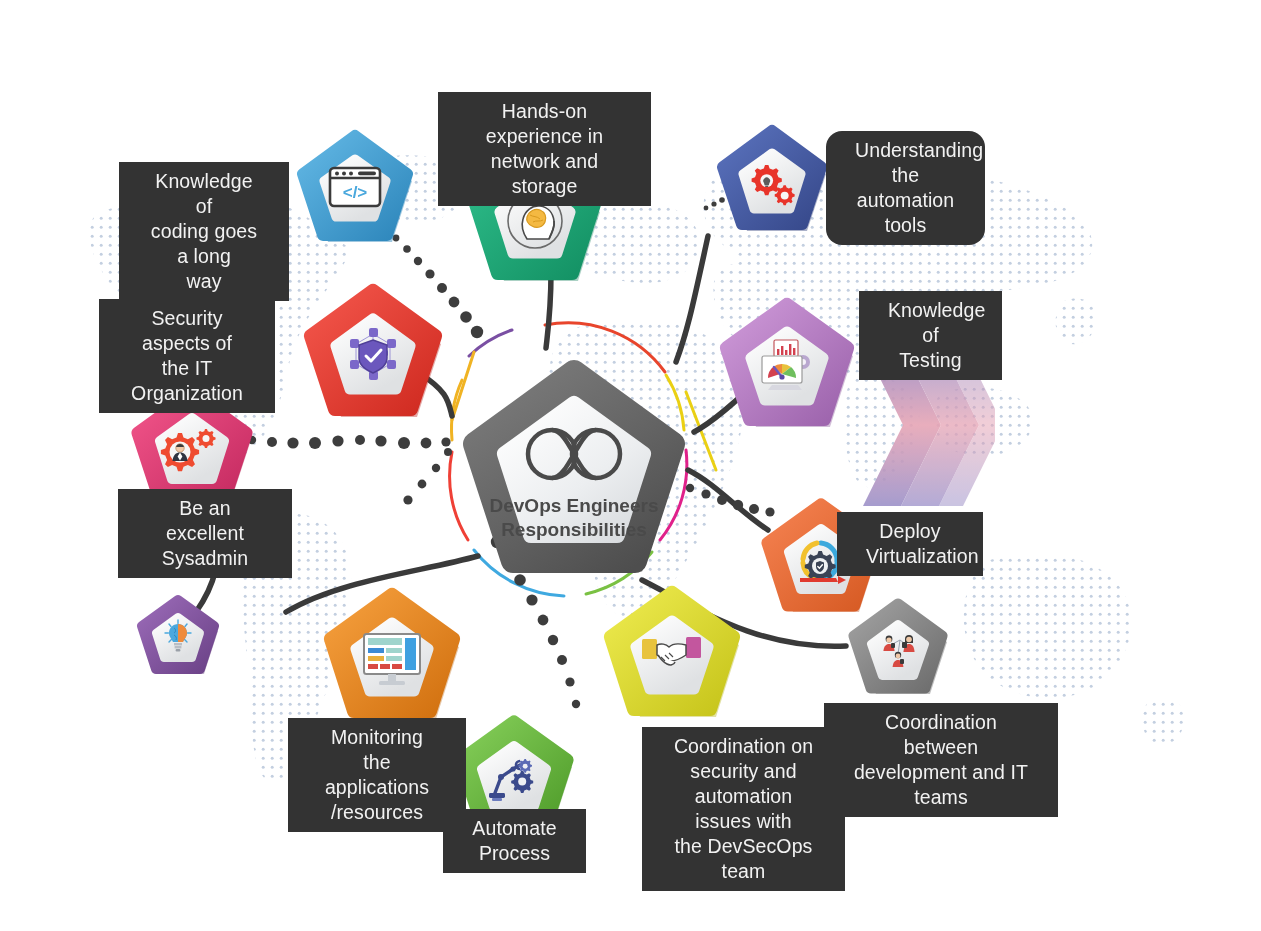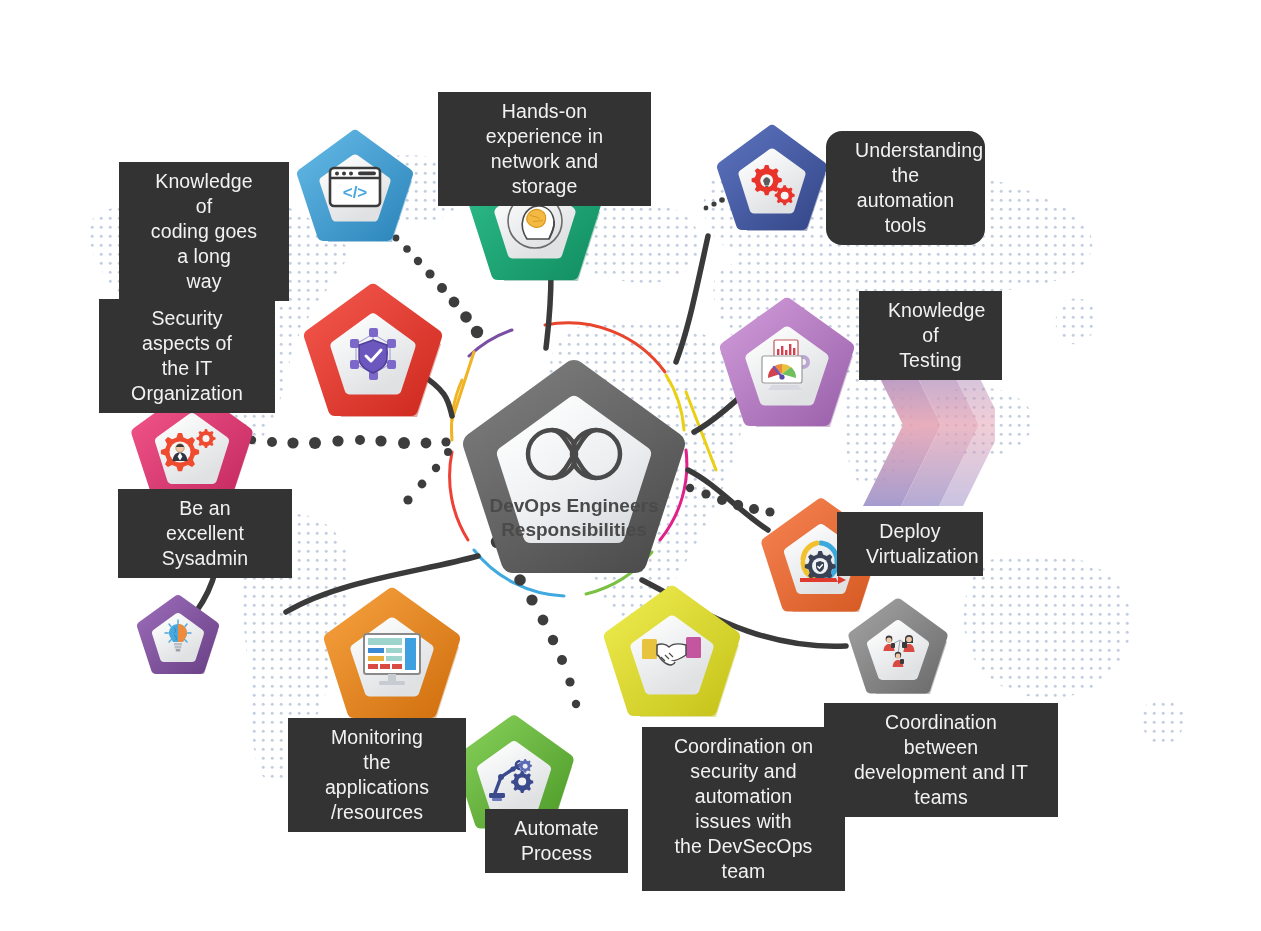--- a/index.html
+++ b/index.html
@@ -660,21 +660,21 @@
 
 
   <div class="label" style="left:288px;top:718px;width:178px;">Monitoring the
 applications
 /resources</div>
 
   <div class="label" style="left:824px;top:703px;width:234px;">Coordination between
 development and IT
 teams</div>
 
-  <div class="label" style="left:443px;top:809px;width:143px;margin-left:42px;">Automate
+  <div class="label" style="left:443px;top:809px;width:143px;">Automate
 Process</div>
 
   <div class="label" style="left:595px;top:727px;width:203px;margin-left:47px;">Coordination on
 security and
 automation issues with
 the DevSecOps team</div>
 
 </div>
 
 </body></html>

